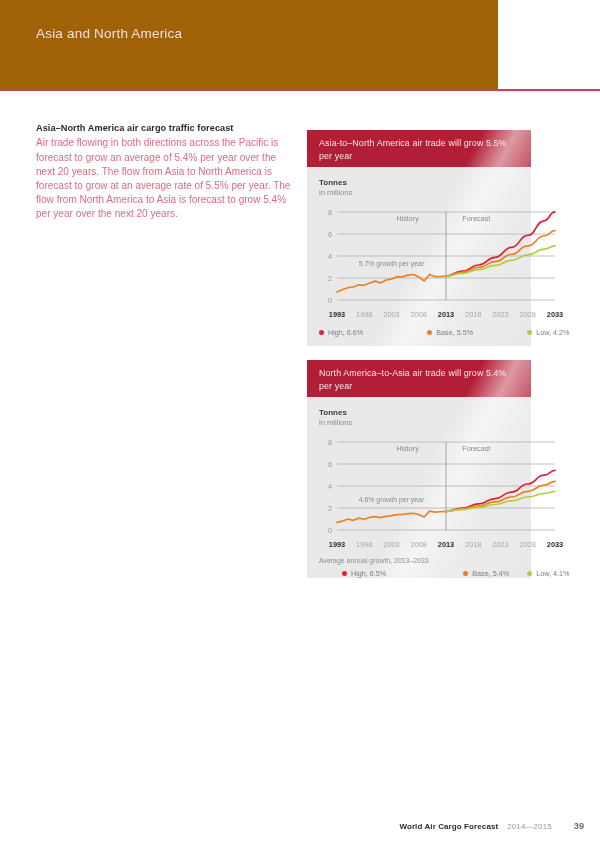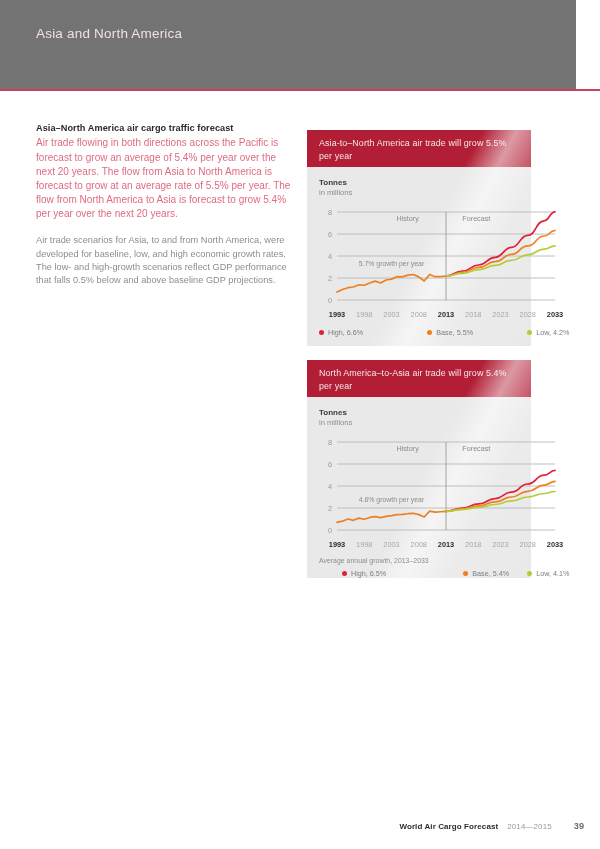--- a/index.html
+++ b/index.html
@@ -6,22 +6,22 @@
   body{
     width:600px;height:849px;background:#ffffff;
     font-family:"Liberation Sans",sans-serif;
     -webkit-font-smoothing:antialiased;
     position:relative;overflow:hidden;
   }
   .page{position:relative;width:600px;height:849px;}
 
   
   .banner{
-    position:absolute;left:0;top:0;width:576px;height:89px;
-    background:#737373;
+    position:absolute;left:0;top:0;width:498px;height:89px;
+    background:#a16207;
   }
   .banner-edge{
     position:absolute;left:0;top:89px;width:600px;height:2px;
     background:#c9415a;
   }
   .banner-title{
     position:absolute;left:36px;top:26px;
     font-size:13.5px;color:#f2dfe3;letter-spacing:.2px;font-weight:400;
   }
 
@@ -115,21 +115,20 @@
 <div class="page">
 
   <div class="banner">
     <div class="banner-title">Asia and North America</div>
   </div>
   <div class="banner-edge"></div>
 
   <div class="left-col">
     <p class="lead-head">Asia–North America air cargo traffic forecast</p>
     <p class="lead-body">Air trade flowing in both directions across the Pacific is forecast to grow an average of 5.4% per year over the next 20 years. The flow from Asia to North America is forecast to grow at an average rate of 5.5% per year. The flow from North America to Asia is forecast to grow 5.4% per year over the next 20 years.</p>
-    <p class="sub-body">Air trade scenarios for Asia, to and from North America, were developed for baseline, low, and high economic growth rates. The low- and high-growth scenarios reflect GDP performance that falls 0.5% below and above baseline GDP projections.</p>
   </div>
 
   <div class="panel" id="panel-1">
     <div class="panel-titlebar">
       <div class="panel-title">Asia-to–North America air trade will grow 5.5% per year</div>
     </div>
     <div class="panel-sheen"></div>
     <div class="panel-body">
       <div class="axis-unit">
         <div class="u1">Tonnes</div>

